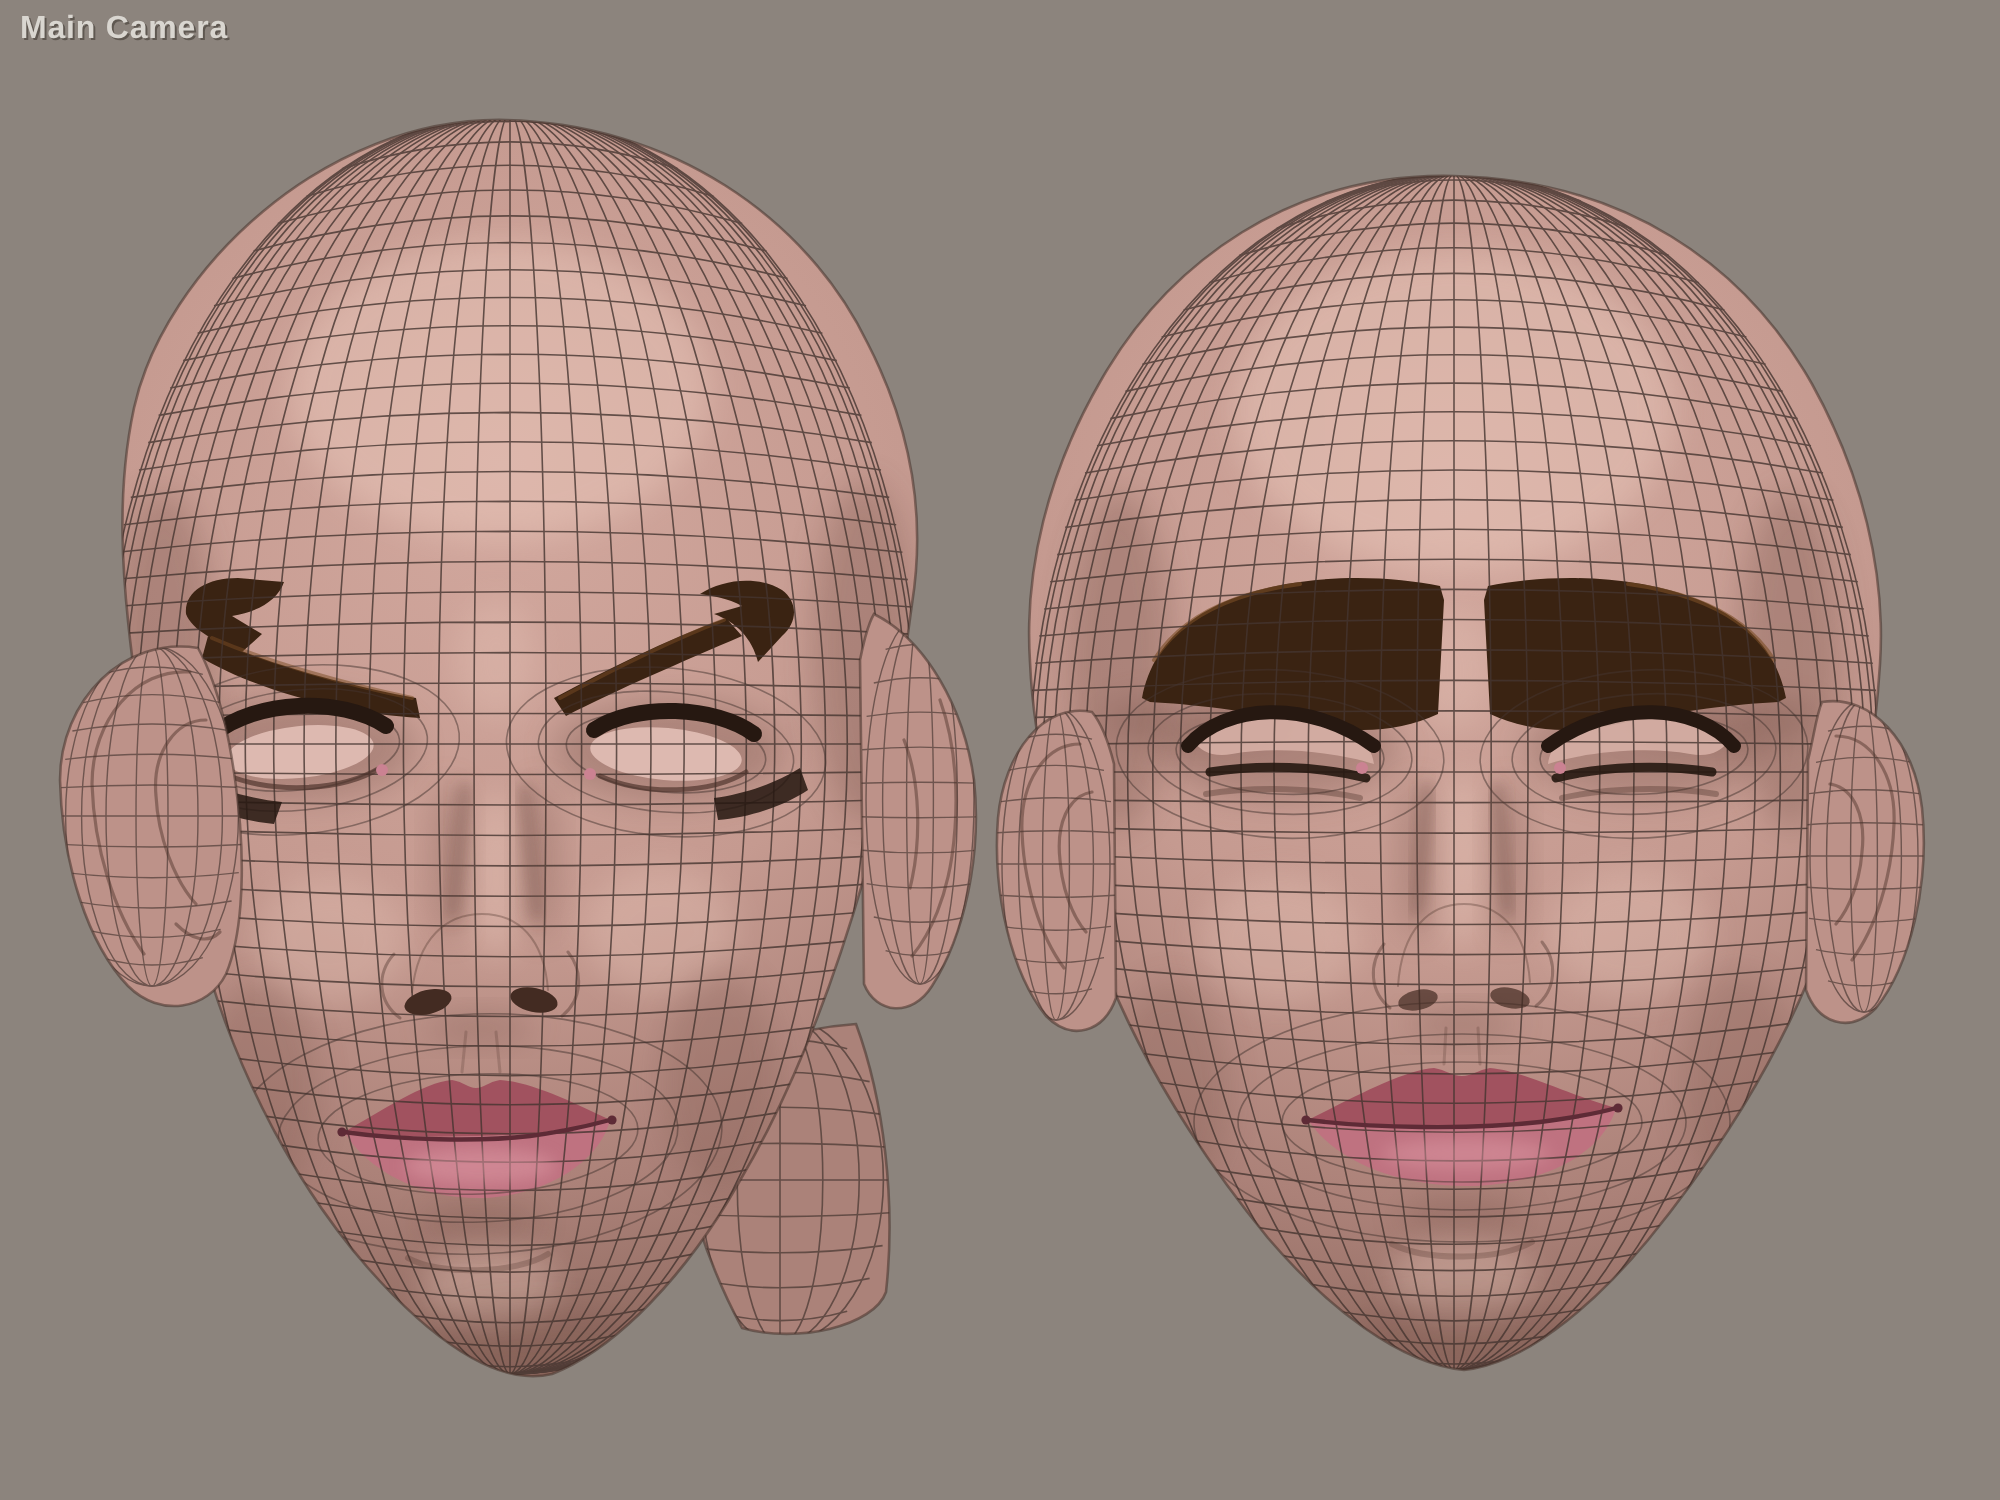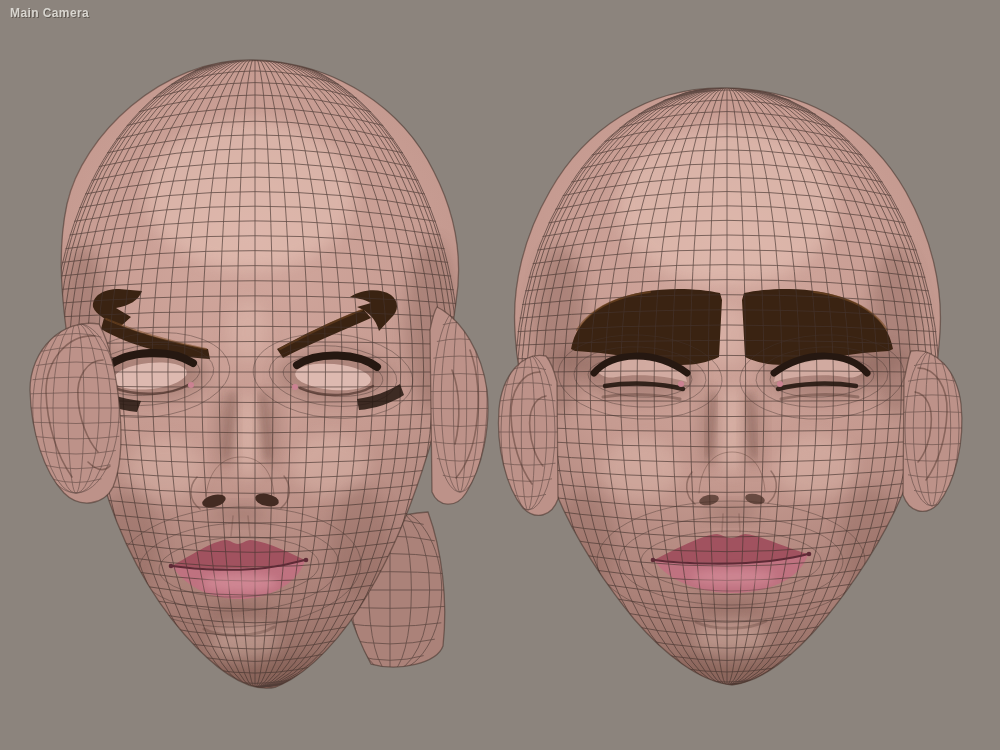--- a/index.html
+++ b/index.html
@@ -9,21 +9,21 @@
     --brow:#3a2312; --brow-light:#7a4c24;
     --liner:#261811; --eyeball:#ddb9b0; --lid:#d6afa5;
     --lip-upper:#a1525f; --lip-lower:#bf7280; --lip-line:#5e2b36; --lip-shine:#dc97a2;
     --nostril:#432b22; --duct:#cb8292; --shadow:#6e4c43; --light:#eccabd;
   }
   html,body{margin:0;padding:0;width:1000px;height:750px;overflow:hidden;background:var(--bg);}
   .viewport{position:relative;width:1000px;height:750px;font-family:"Liberation Sans",sans-serif;}
   svg{position:absolute;left:0;top:0;}
   .viewport-label{
     position:absolute;left:10px;top:6px;color:var(--label);
-    font-size:12px;font-weight:bold;letter-spacing:.4px;
+    font-size:16px;font-weight:bold;letter-spacing:.4px;
     text-shadow:1px 1px 0 rgba(58,52,46,.55);user-select:none;
   }
   .s0{stop-color:var(--skin-light)} .s1{stop-color:var(--skin-mid)}
   .s2{stop-color:var(--skin-deep)}  .s3{stop-color:var(--skin-edge)}
   .wire{stroke:var(--wire);fill:none}
   .ring{stroke:var(--wire);fill:none}
   .brow{fill:var(--brow)}
   .browedge{stroke:var(--brow-light);fill:none;stroke-linecap:round}
   .eyeball{fill:var(--eyeball)}
   .lid{fill:var(--lid)}

